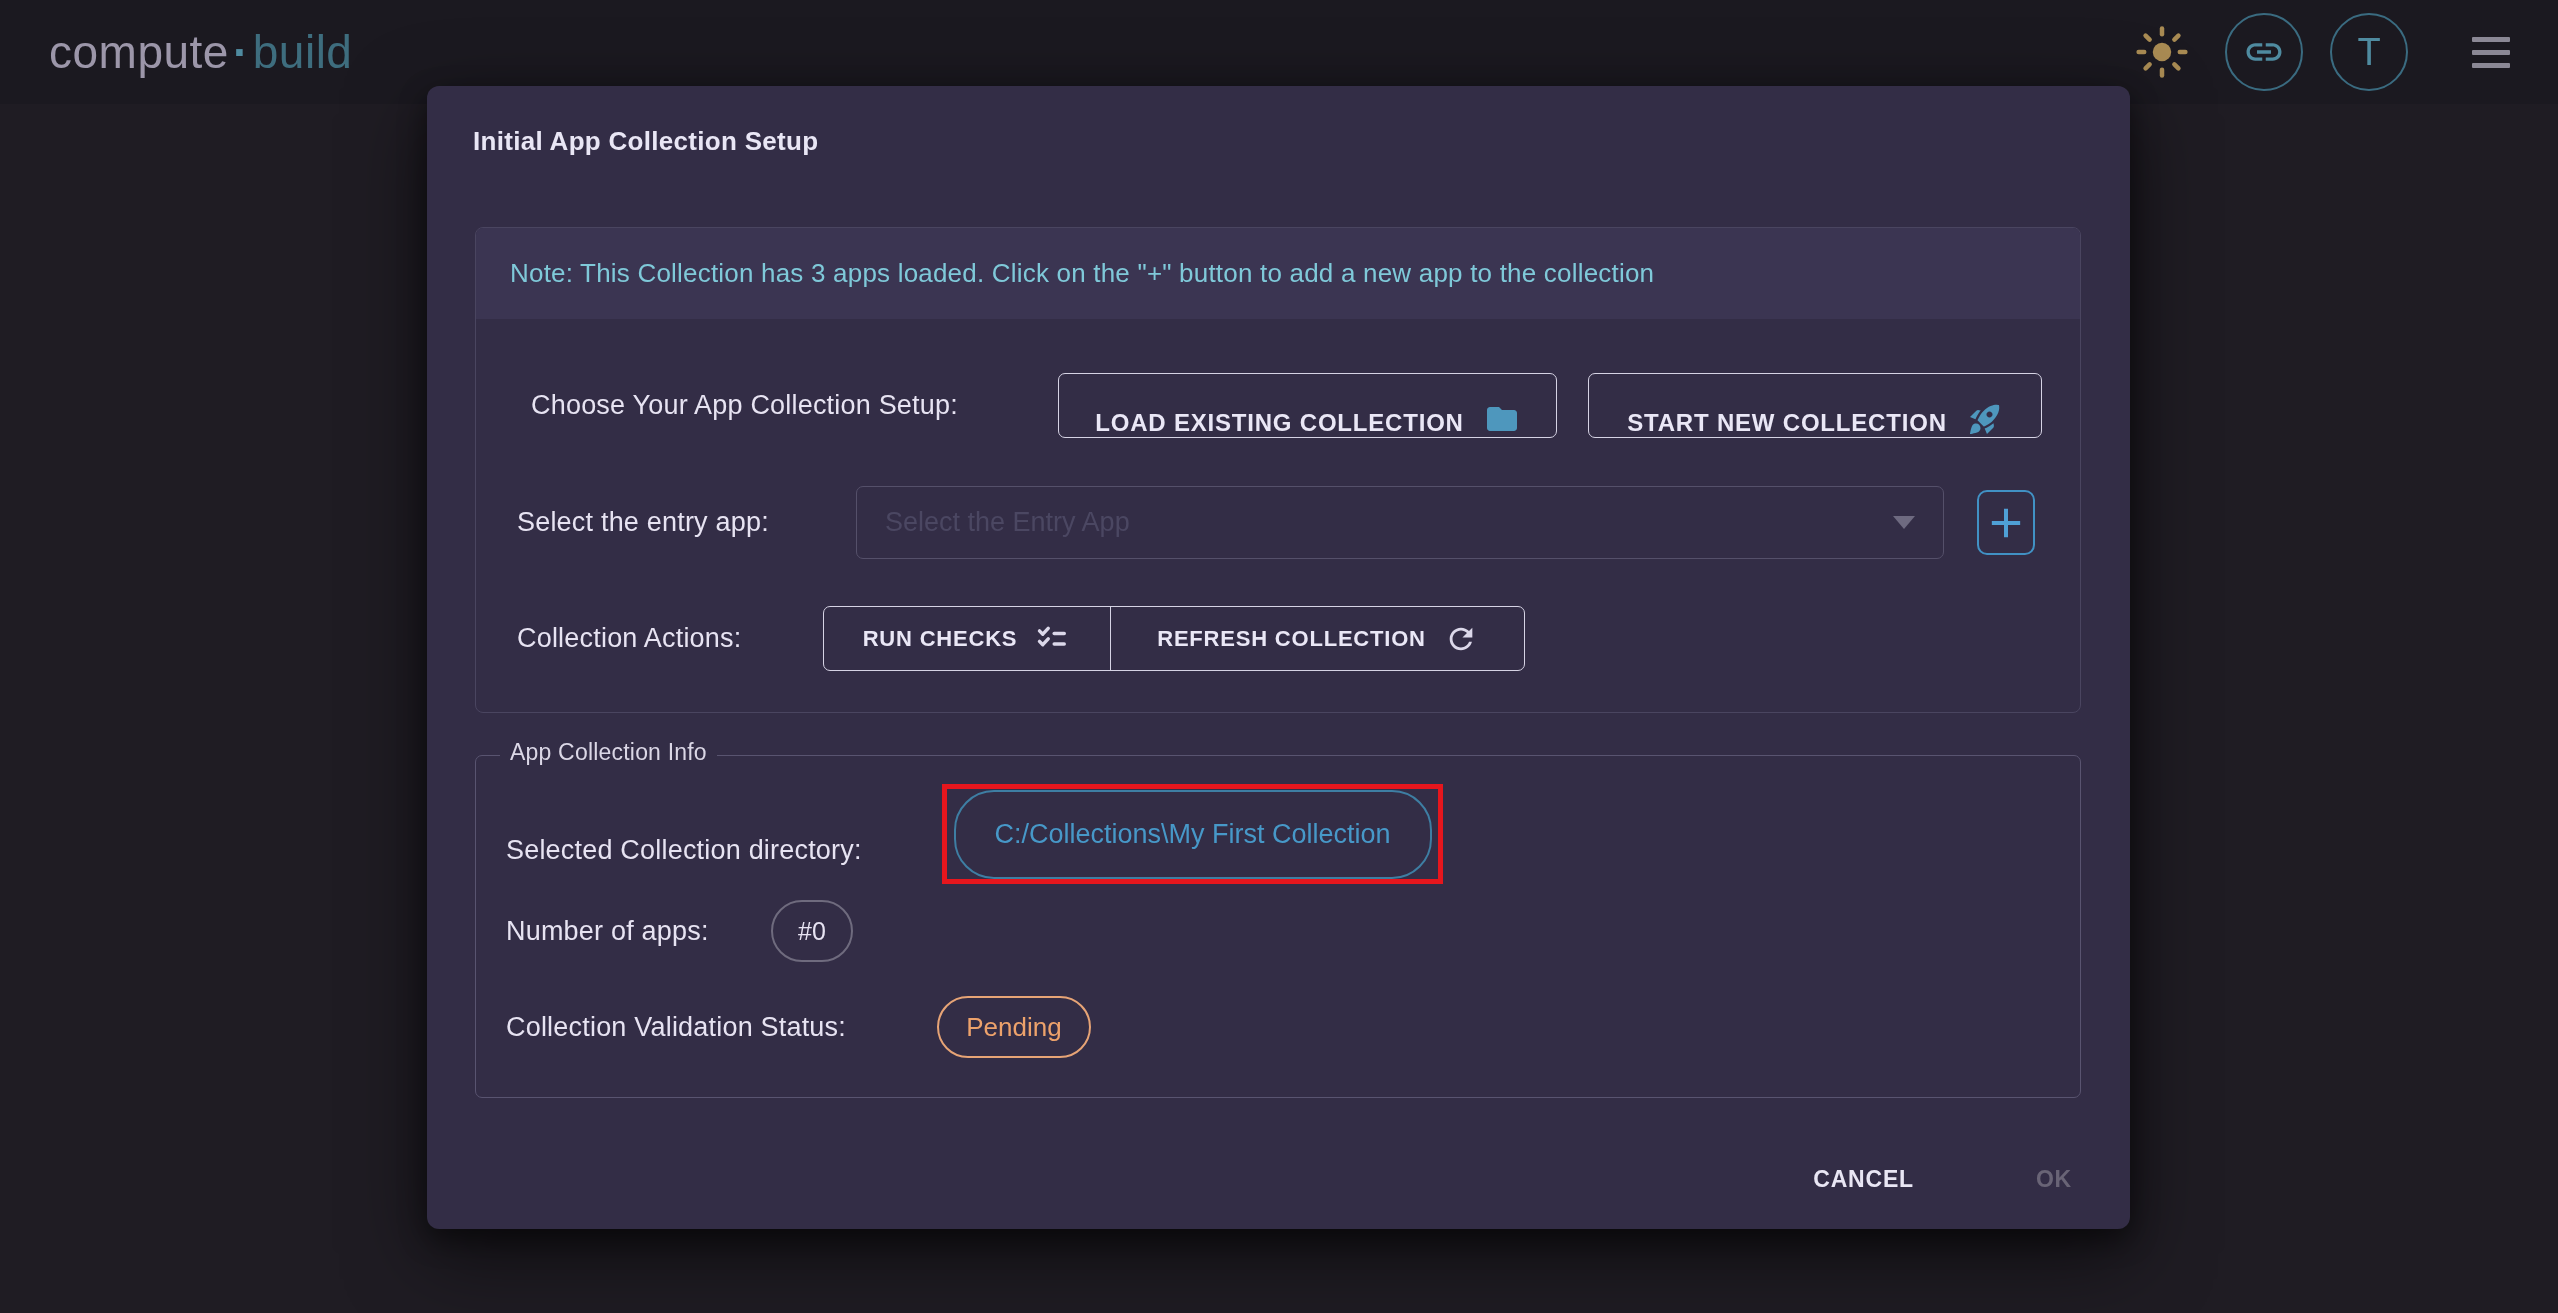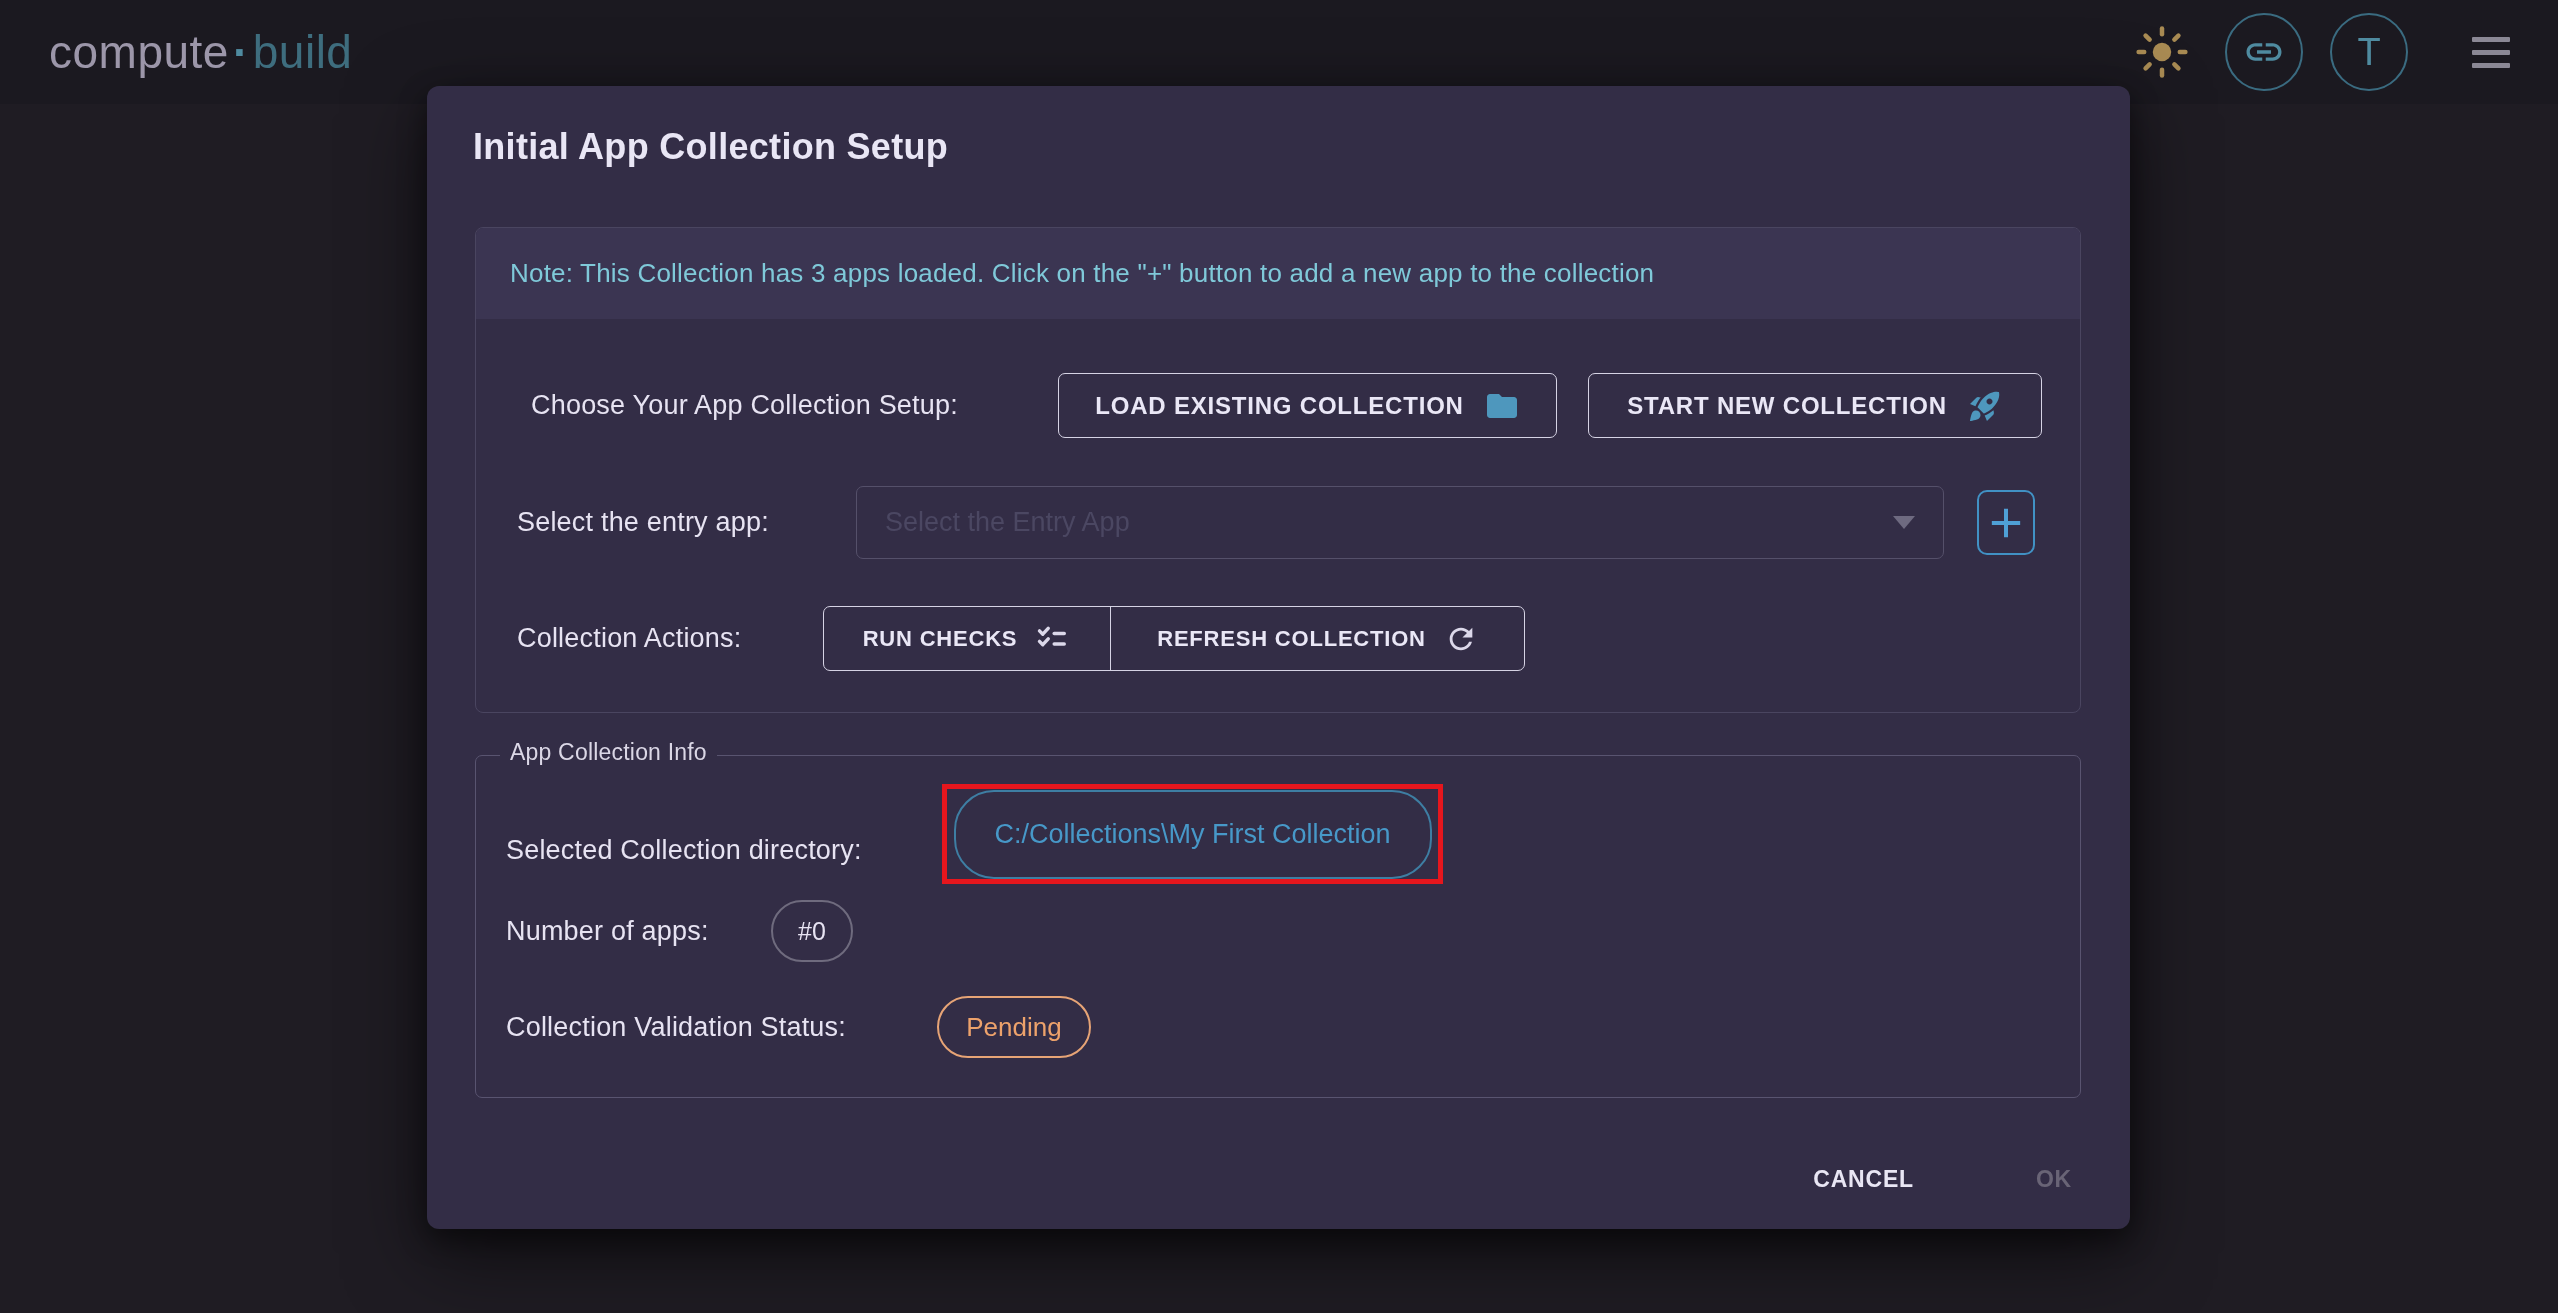--- a/index.html
+++ b/index.html
@@ -36,21 +36,21 @@
   .burger span { display: block; width: 38px; height: 5px; background: #8b8895; border-radius: 1px; }
 
   
   .modal {
     position: absolute; left: 427px; top: 86px; width: 1703px; height: 1143px;
     background: #332d46; border-radius: 12px;
     box-shadow: 0 26px 80px rgba(0,0,0,0.55), 0 10px 28px rgba(0,0,0,0.45);
   }
   .modal-title {
     position: absolute; left: 46px; top: 40px;
-    font-size: 36px; font-weight: 700; color: #e9e6f5; letter-spacing: 0.3px;
+    font-size: 26px; font-weight: 700; color: #e9e6f5; letter-spacing: 0.3px;
   }
 
   
   .setup-box {
     position: absolute; left: 48px; top: 141px; width: 1606px; height: 486px;
     border: 1px solid #4a4560; border-radius: 8px;
   }
   .note-banner {
     position: absolute; left: 0; top: 0; right: 0; height: 91px;
     background: #3b3552; border-radius: 7px 7px 0 0;
@@ -61,21 +61,21 @@
     position: absolute; left: 41px; color: #e7e3f2; font-size: 27px; letter-spacing: 0.2px;
   }
   .lbl-setup  { top: 145px; line-height: 65px; margin-left: 14px; }
   .lbl-entry  { top: 258px; line-height: 73px; }
   .lbl-actions{ top: 378px; line-height: 65px; }
 
   .outline-btn {
     position: absolute; height: 65px;
     border: 1.5px solid #d6d3e4; border-radius: 7px; background: transparent;
     color: #eae7f6; font-family: inherit; font-size: 24px; font-weight: 700; letter-spacing: 0.8px;
-    display: flex; align-items: center; justify-content: center; gap: 20px;
+    display: flex; align-items: flex-end; justify-content: center; gap: 20px;
     cursor: pointer; white-space: nowrap;
   }
   .btn-load  { left: 582px;  top: 145px; width: 499px; }
   .btn-start { left: 1112px; top: 145px; width: 454px; }
 
   .select-box {
     position: absolute; left: 380px; top: 258px; width: 1088px; height: 73px;
     border: 1.5px solid #55506a; border-radius: 7px;
     display: flex; align-items: center; padding: 0 28px; cursor: pointer;
   }

